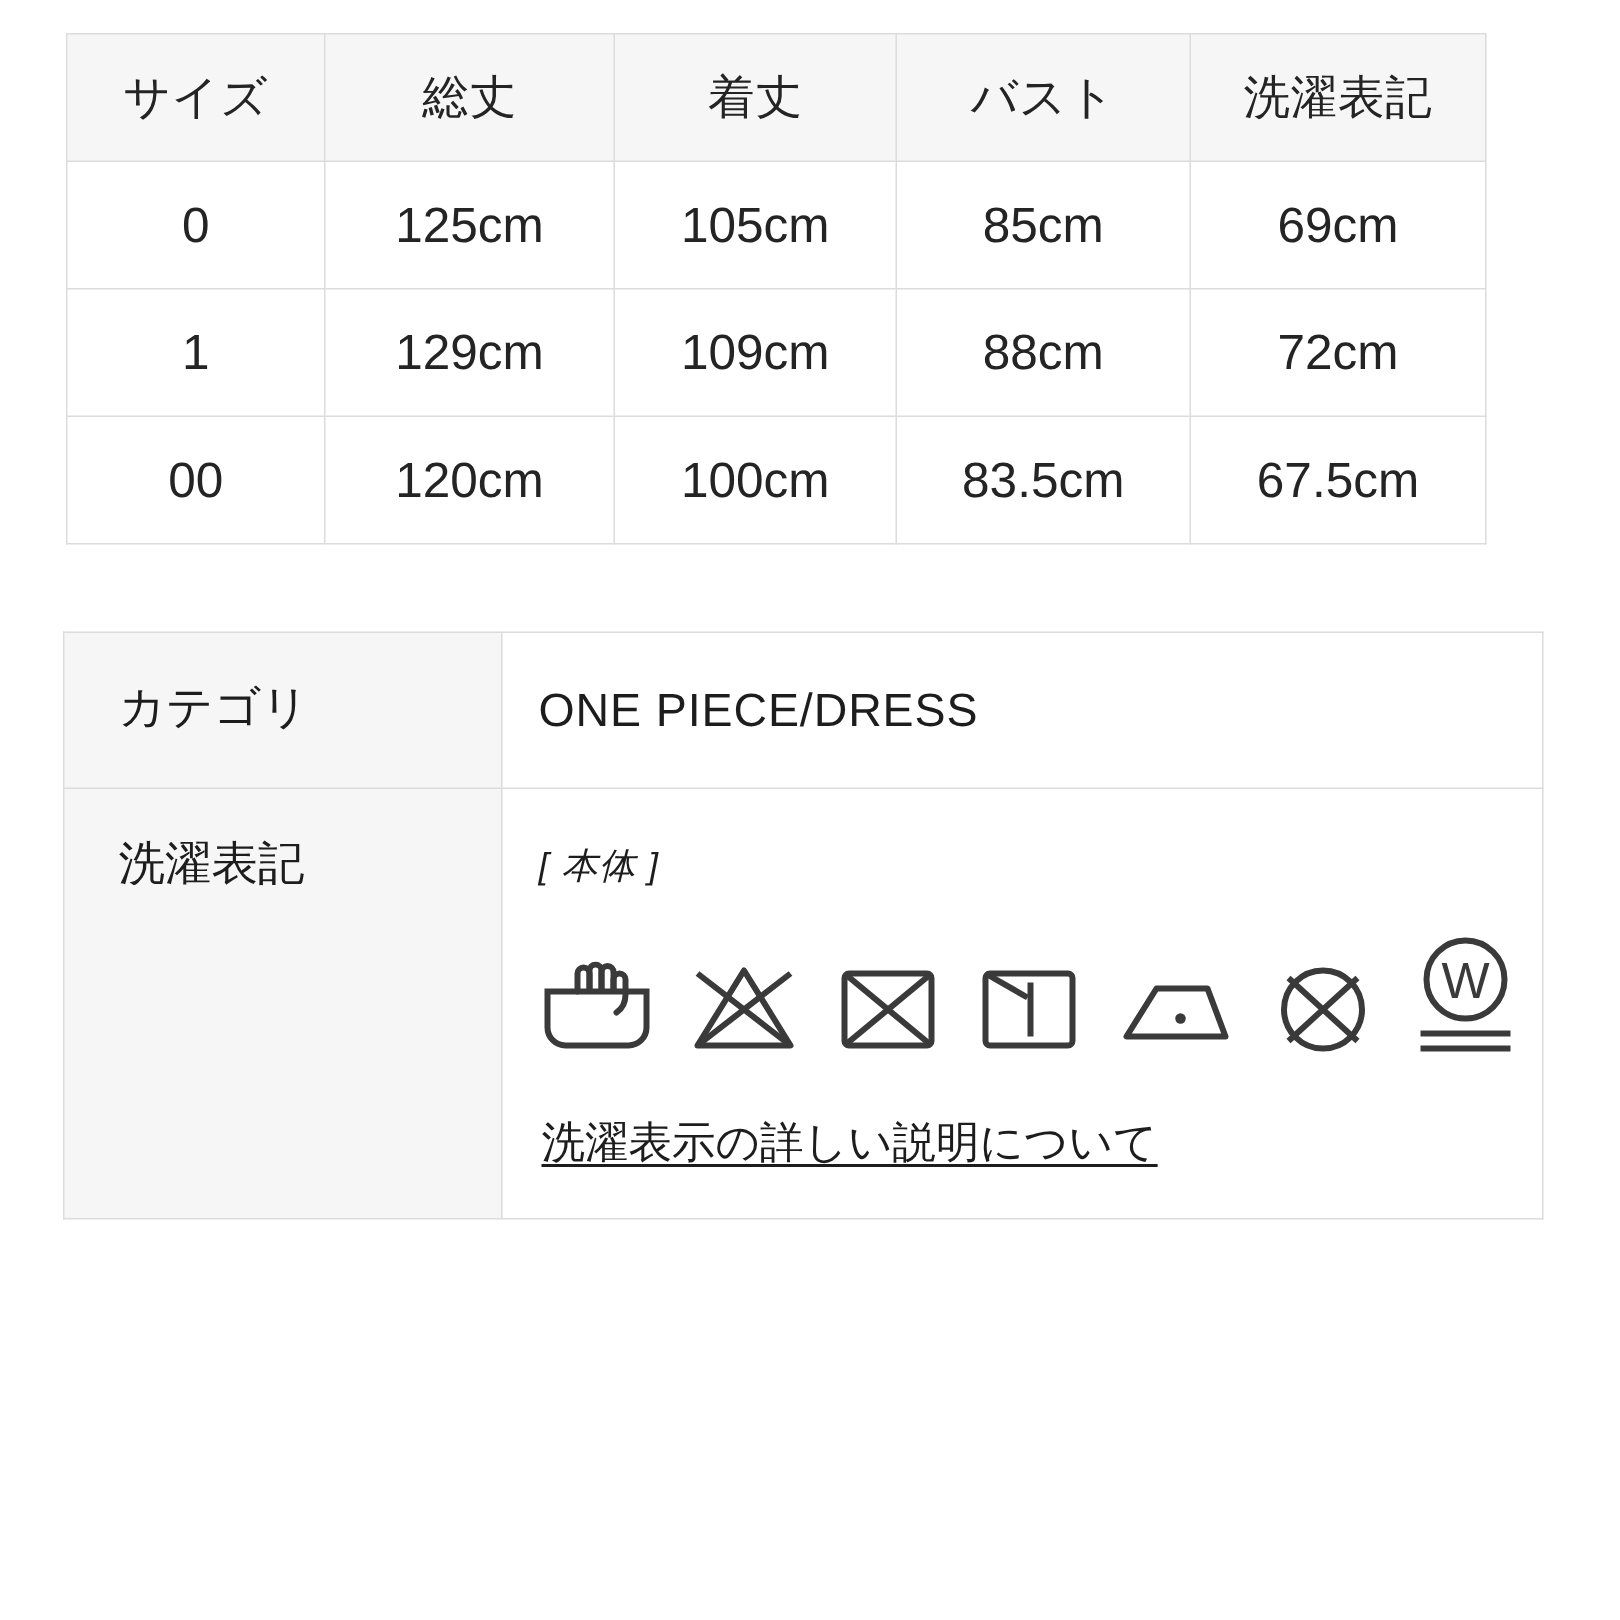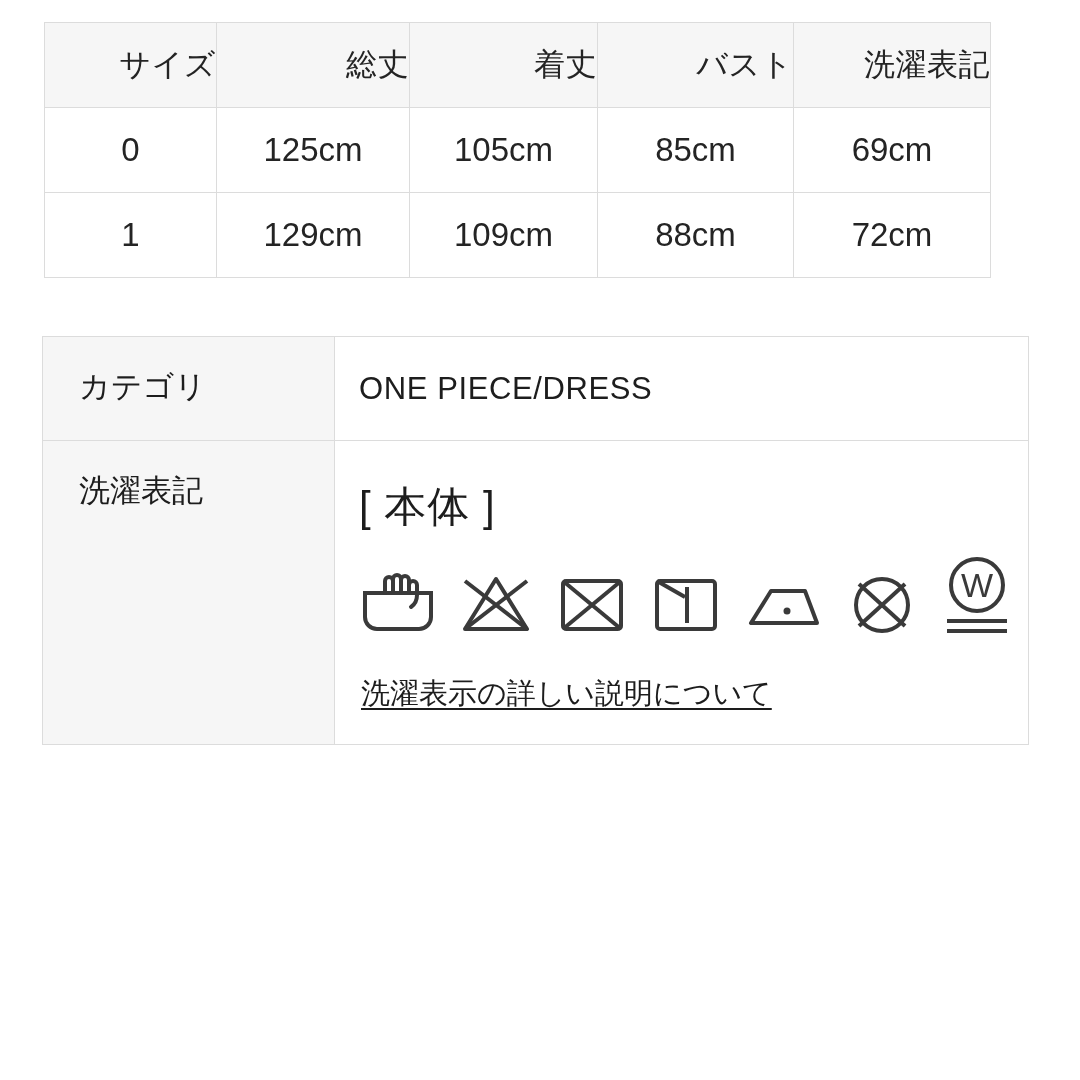--- a/index.html
+++ b/index.html
@@ -37,21 +37,20 @@
     font-size: 33px;
     color: #242424;
     height: 84px;
     padding: 0;
     line-height: 1.1;
   }
   table.size-table thead th {
     background: #f6f6f6;
     font-size: 31px;
     letter-spacing: 0.5px;
-    text-align: right;
   }
   table.size-table col.c0 { width: 172px; }
   table.size-table col.c1 { width: 193px; }
   table.size-table col.c2 { width: 188px; }
   table.size-table col.c3 { width: 196px; }
   table.size-table col.c4 { width: 197px; }
 
   .gap {
     height: 58px;
   }
@@ -92,24 +91,25 @@
     padding-top: 34px;
     padding-bottom: 34px;
     font-size: 33px;
     letter-spacing: 0.6px;
     margin-left: 28px;
   }
   .material-line {
     display: block;
   }
   .wash-title {
-    font-size: 42px;
+    font-size: 24px;
     letter-spacing: 1px;
-    margin: 6px 0 16px 0;
+    margin: 6px 0 26px 0;
     display: block;
+    font-style: italic;
   }
   .wash-icons {
     display: flex;
     align-items: flex-end;
     gap: 24px;
     margin: 0 0 34px 2px;
   }
   .wash-icons svg {
     display: block;
   }
@@ -152,20 +152,27 @@
         <td>85cm</td>
         <td>69cm</td>
       </tr>
       <tr>
         <td>1</td>
         <td>129cm</td>
         <td>109cm</td>
         <td>88cm</td>
         <td>72cm</td>
       </tr>
+      <tr>
+        <td>00</td>
+        <td>120cm</td>
+        <td>100cm</td>
+        <td>83.5cm</td>
+        <td>67.5cm</td>
+      </tr>
     </tbody>
   </table>
 
   <div class="gap"></div>
 
   <table class="detail-table">
     <colgroup>
       <col class="dl">
         <col class="dr">
     </colgroup>

